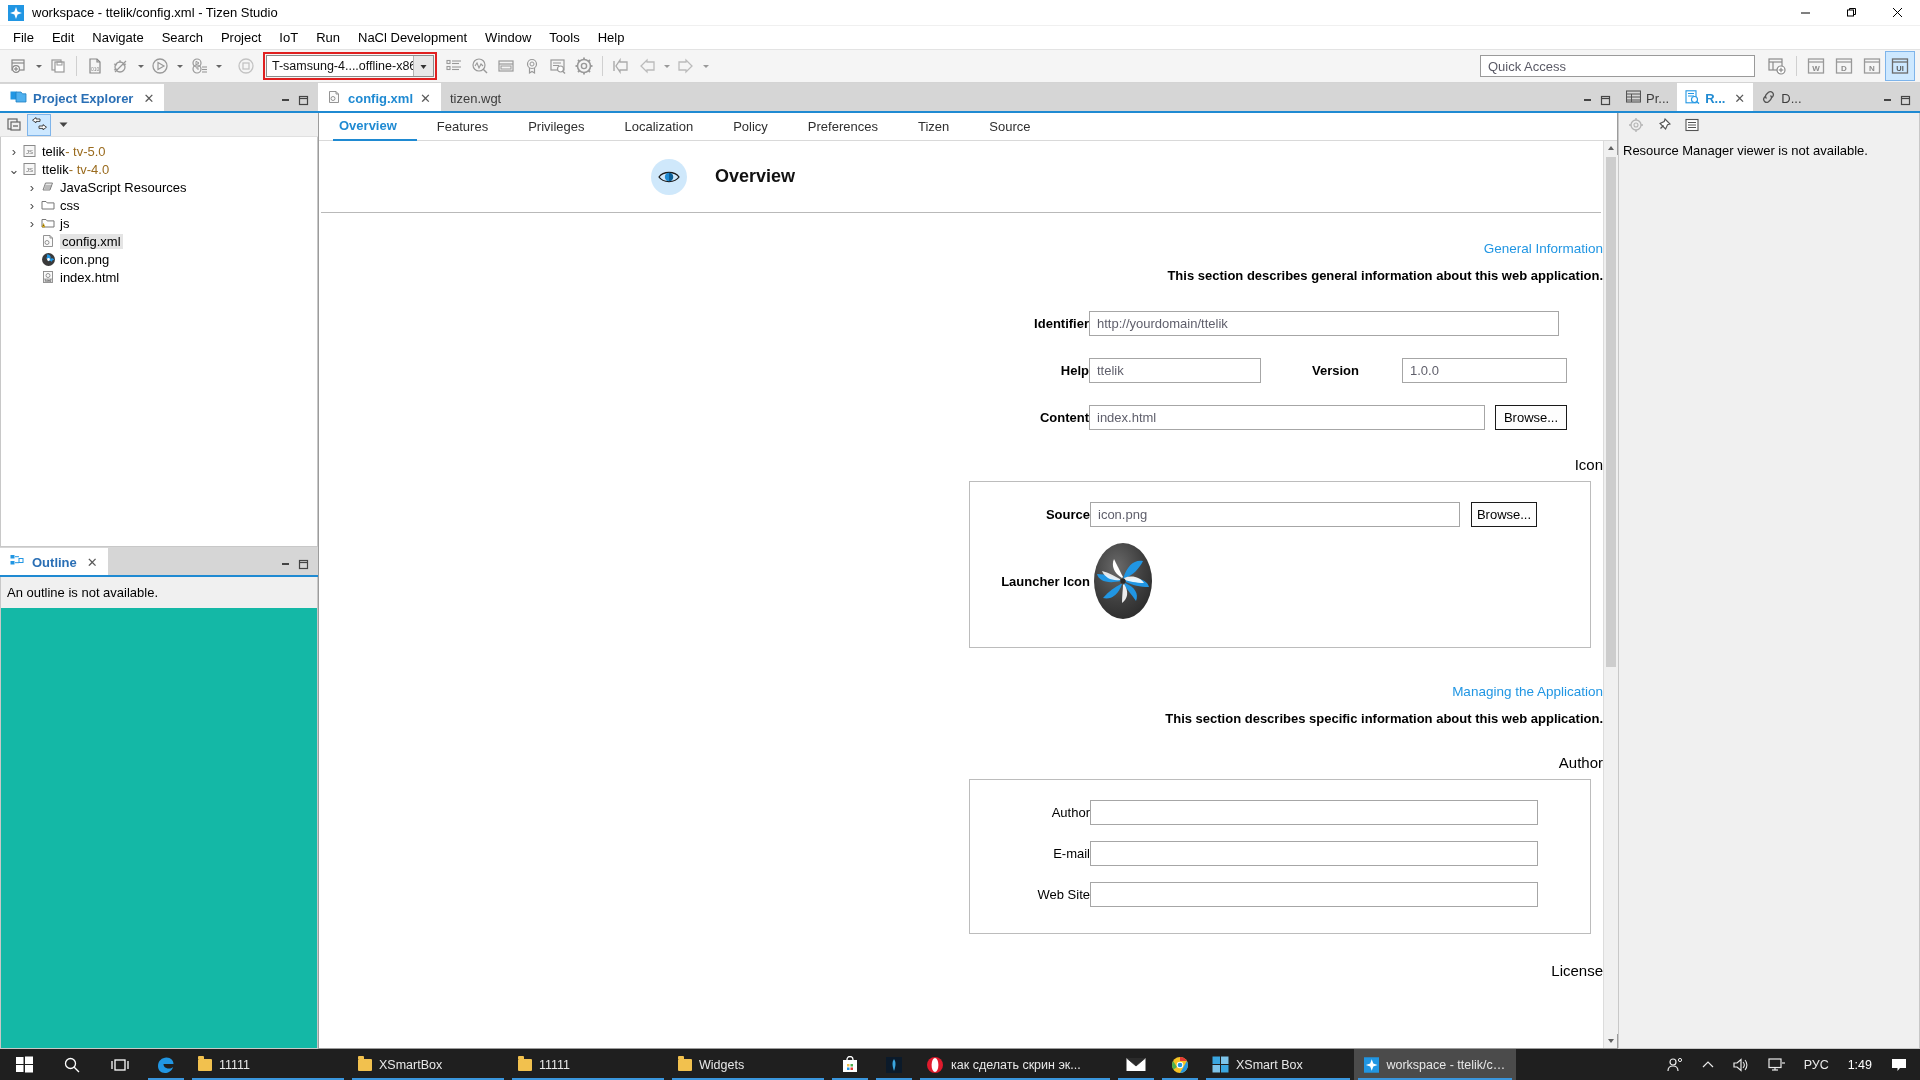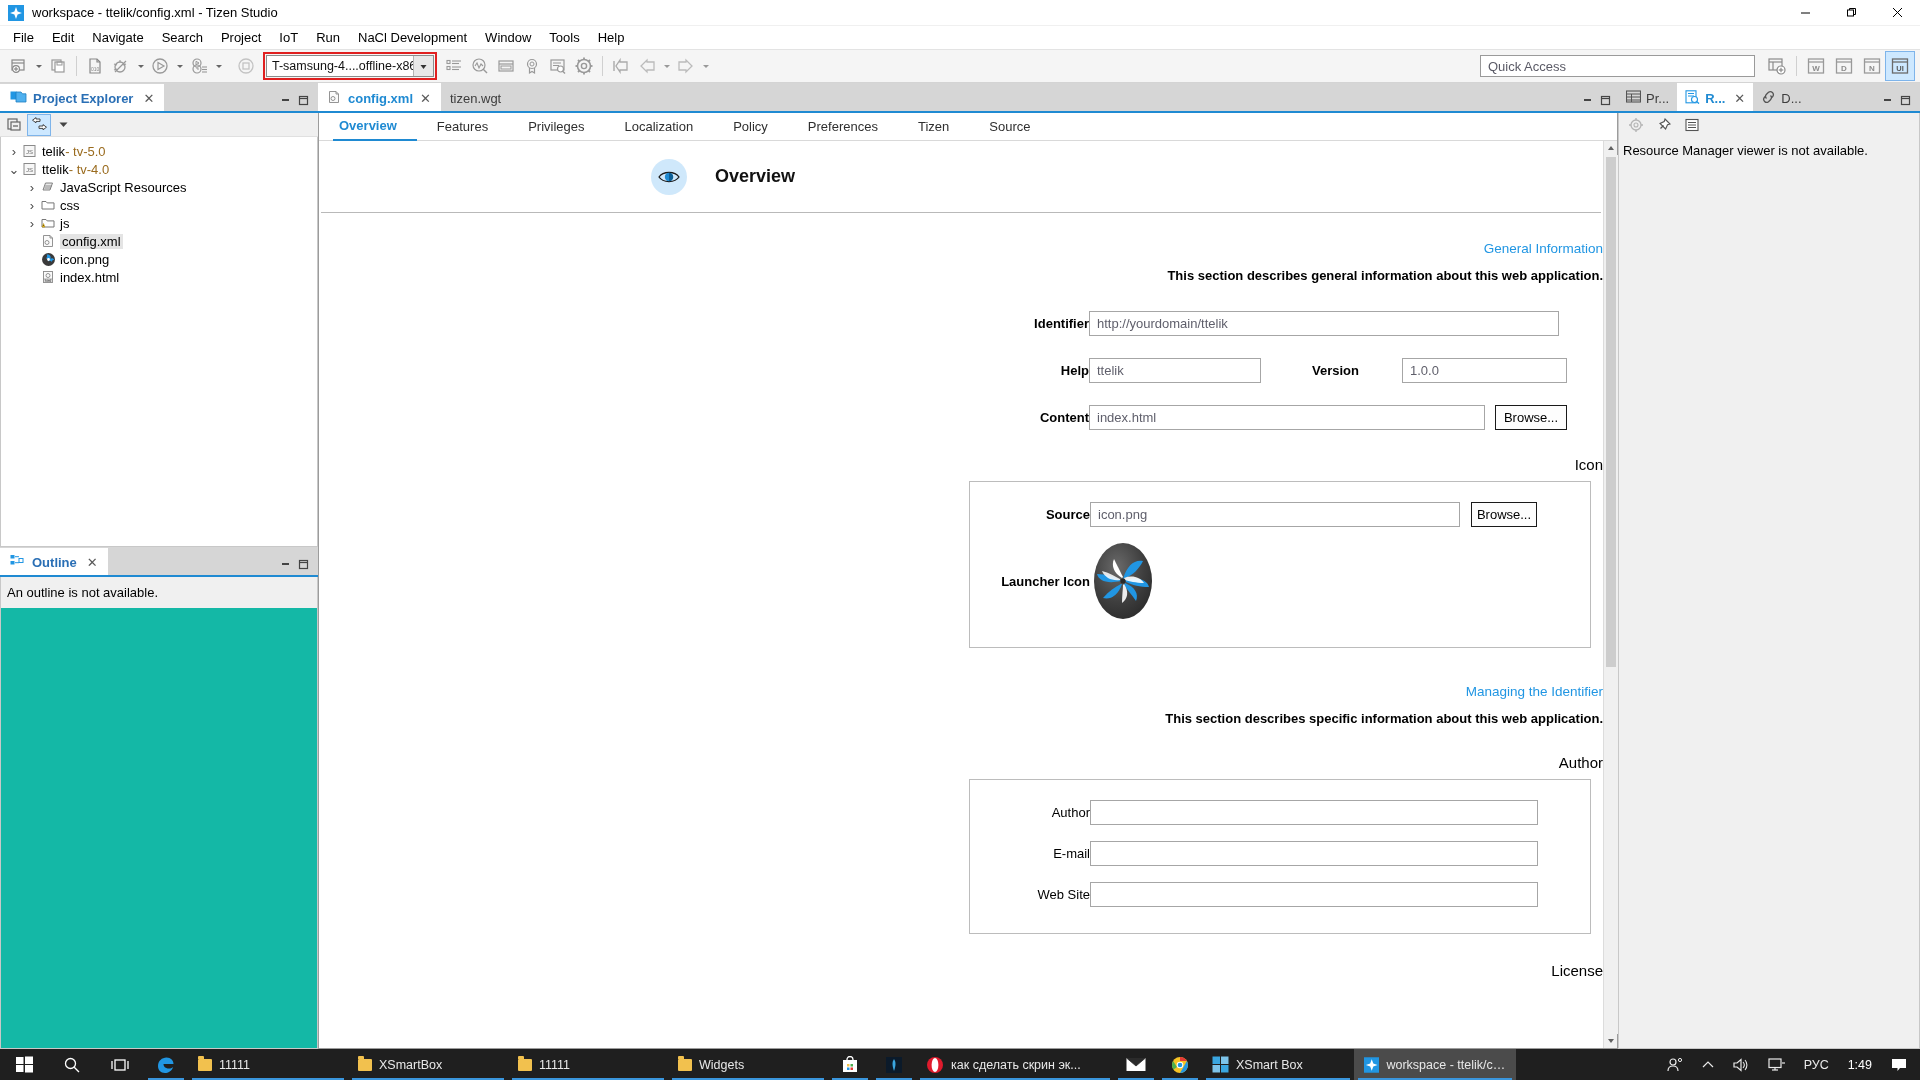--- a/index.html
+++ b/index.html
@@ -728,21 +728,21 @@
                           <path d="M1,-3 C9,-6 17,-4 21,2 C13,2 6,0 2,-1 Z" fill="#ffffff" opacity="0.9"></path>
                           <path d="M1,3 C6,10 5,18 -1,22 C-1,14 0,8 0,4 Z" fill="#ffffff" opacity="0.9"></path>
                           <path d="M-3,-1 C-11,0 -18,-3 -21,-10 C-13,-8 -7,-4 -3,-2 Z" fill="#ffffff" opacity="0.85"></path>
                           <circle cx="0" cy="0" r="2.6" fill="#2a2a2a"></circle>
                         </g>
                       </svg>
                     </div>
                   </div>
                 </div>
 
-                <div class="sec-title" style="margin-top:36px">Managing the Identifier</div>
+                <div class="sec-title" style="margin-top:36px">Managing the Application</div>
                 <div class="sec-desc">This section describes specific information about this web application.</div>
 
                 <div class="sub-title" style="margin-top:22px">Author</div>
                 <div class="box" style="width:622px;">
                   <div class="frow" style="padding:20px 0 0 0;">
                     <div class="flabel" style="font-weight:normal">Author</div>
                     <div class="inp" style="width:448px">
                       <span></span>
                     </div>
                   </div>

